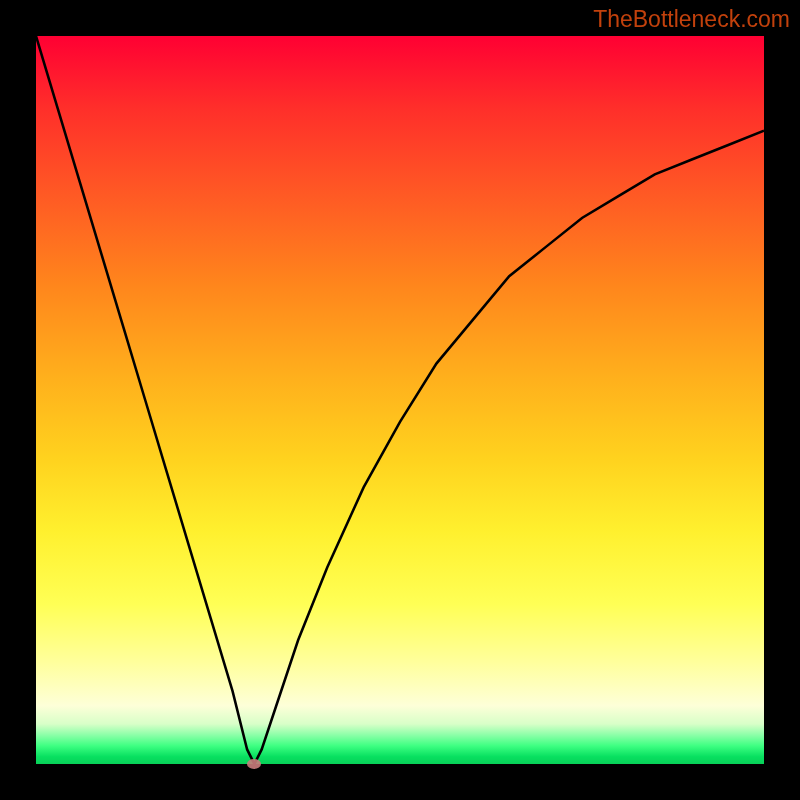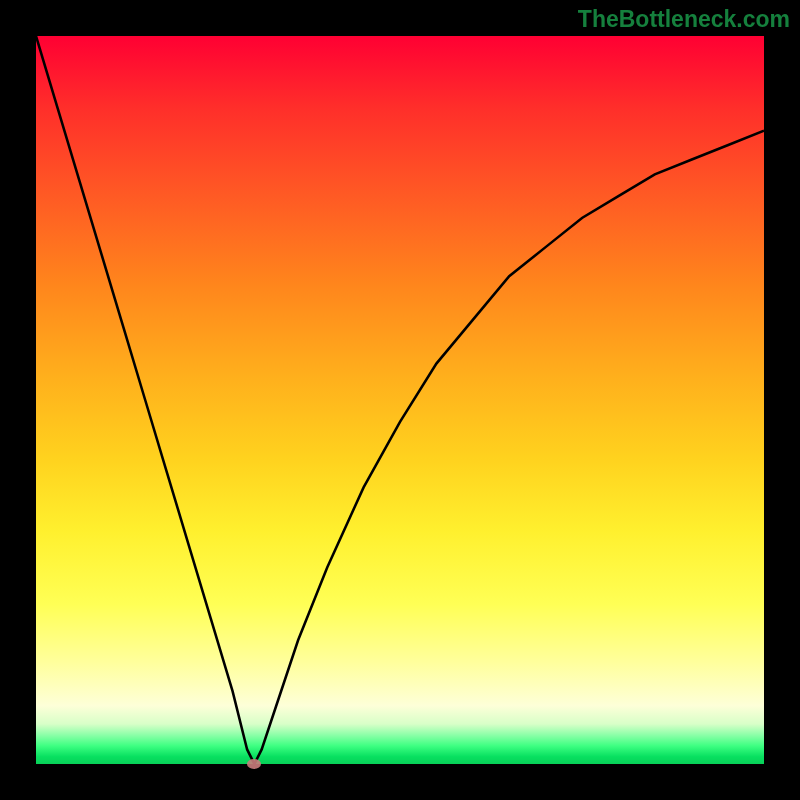--- a/index.html
+++ b/index.html
@@ -39,24 +39,24 @@
       #8cffa8 96%,
       #3eff82 97.5%,
       #08e060 99%,
       #08d058 100%
     );
   }
   .watermark {
     position: absolute;
     top: 6px;
     right: 10px;
-    color: #15803d;
+    color: #c2410c;
     font-size: 23px;
     letter-spacing: 0px;
-    font-weight: 700;
+    font-weight: 400;
     user-select: none;
   }
   svg.curve {
     position: absolute;
     left: 0; top: 0;
     width: 728px;
     height: 728px;
   }
   .minpoint {
     position: absolute;

